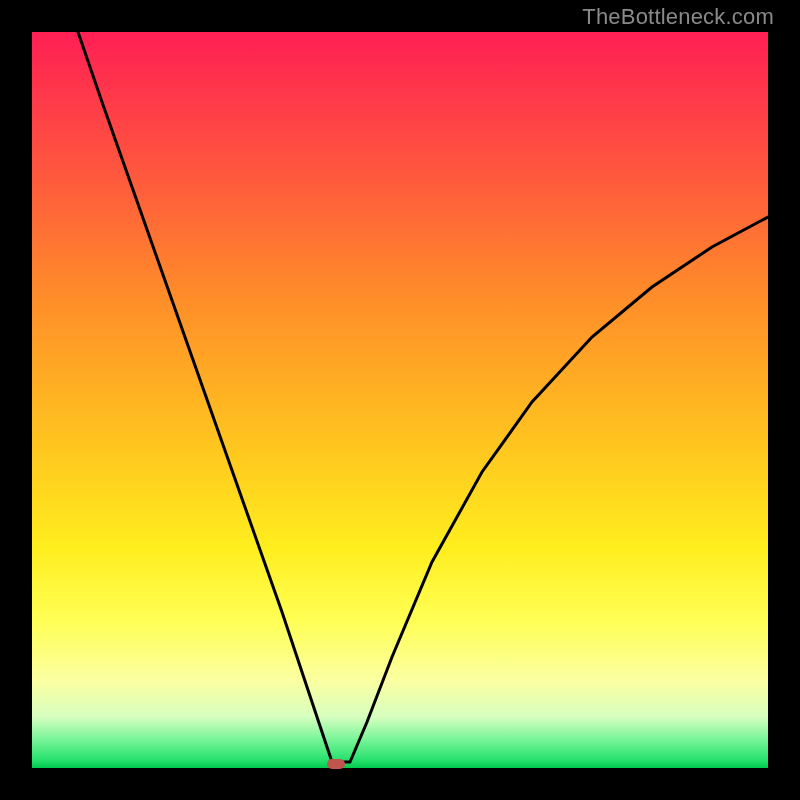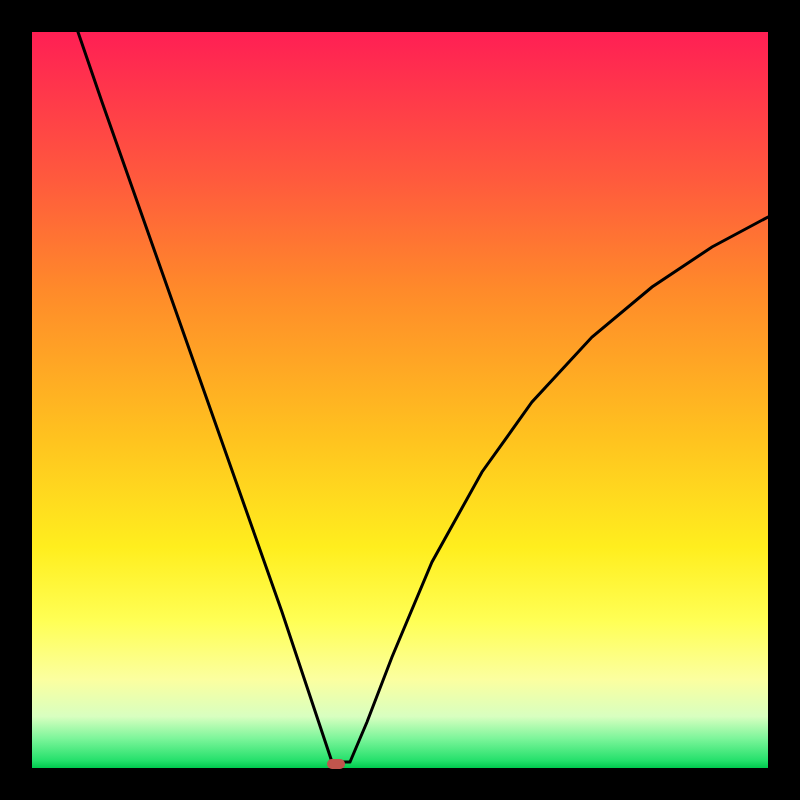--- a/index.html
+++ b/index.html
@@ -55,19 +55,20 @@
     height: 10px;
     border-radius: 5px;
     background: #c1554d;
     transform: translate(-50%, -50%);
   }
 </style>
 </head>
 <body>
 
 <div class="frame">
+  <span class="attribution">TheBottleneck.com</span>
 
   <svg class="curve" viewBox="0 0 736 736" preserveAspectRatio="none">
     <path fill="none" stroke="#000000" stroke-width="3" stroke-linecap="round" d="M 46 0 L 70 70 L 100 155 L 130 240 L 160 325 L 190 410 L 220 495 L 250 580 L 275 655 L 290 700 L 300 730 M 300 730 L 318 730 M 318 730 L 335 690 L 360 625 L 400 530 L 450 440 L 500 370 L 560 305 L 620 255 L 680 215 L 736 185"></path>
   </svg>
 
   <div class="marker" style="left: 304px; top: 732px; background: rgb(193, 85, 77);"></div>
 </div>
 
 </body></html>

